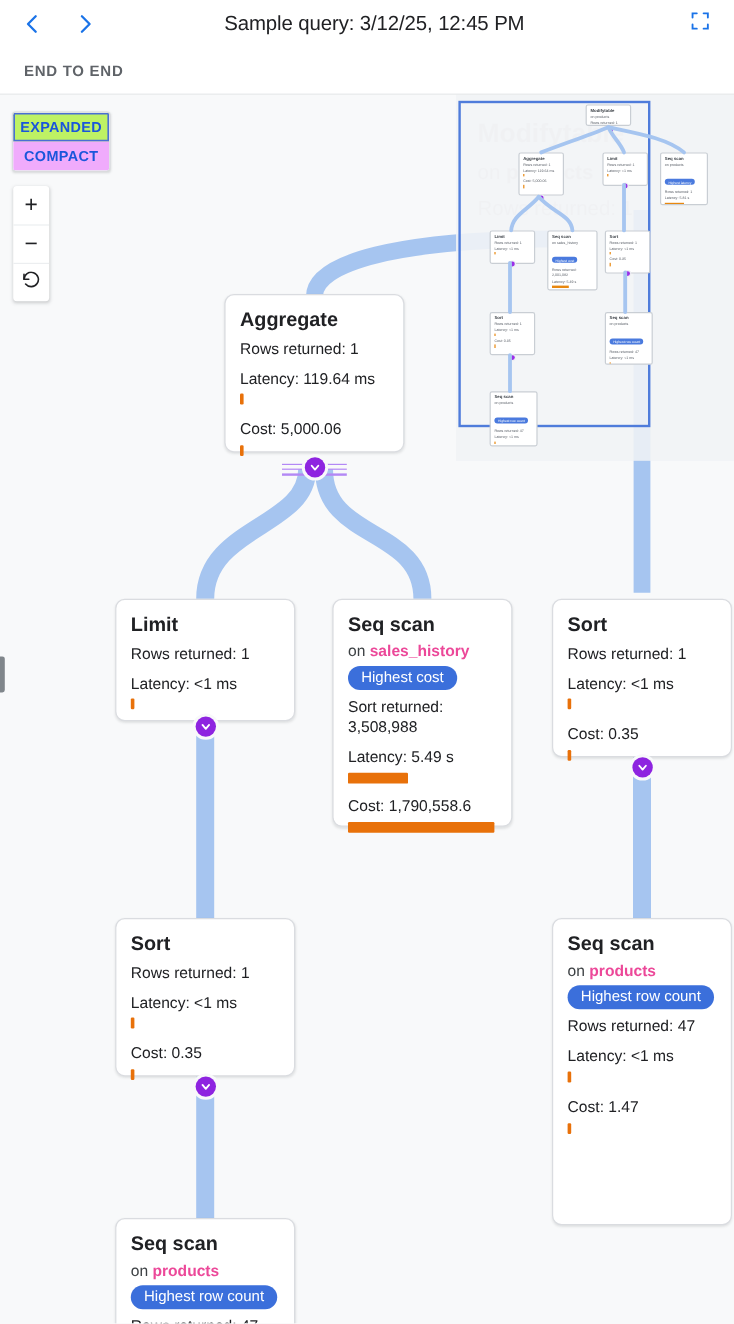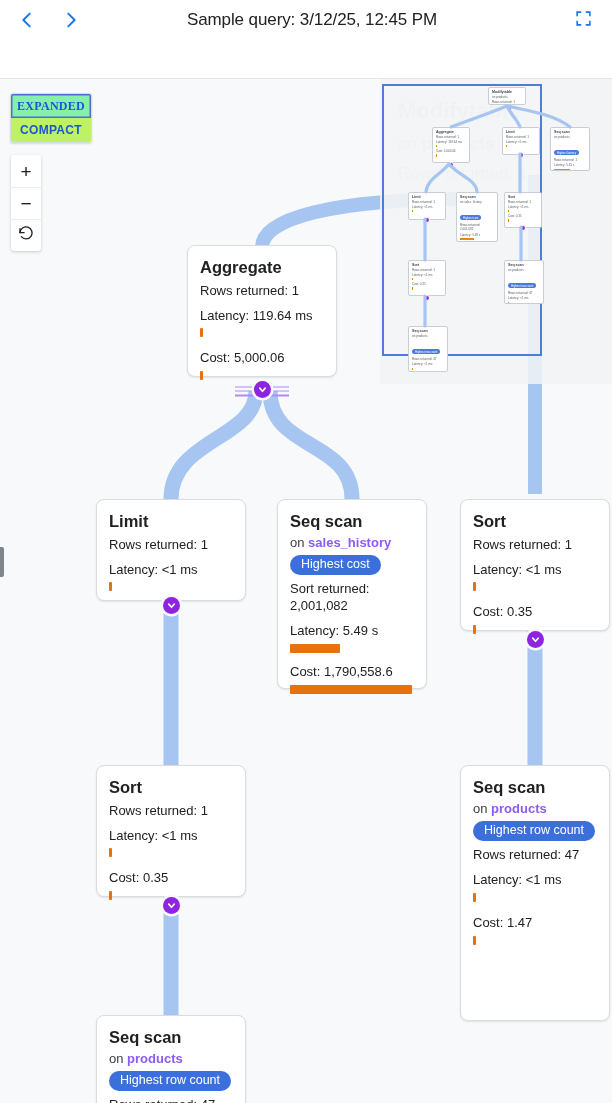--- a/index.html
+++ b/index.html
@@ -60,23 +60,23 @@
   
   .mode-group {
     position:absolute; top:14px; left:10px; width:82px;
     background:#ffffff; border:1px solid #dadce0; border-radius:3px;
     box-shadow:0 1px 2px rgba(60,64,67,0.18);
     overflow:hidden; z-index:30;
   }
   .mode-btn {
     height:24px; display:flex; align-items:center; justify-content:center;
     font-size:12px; font-weight:bold; letter-spacing:0.3px;
-    color:#1a56db; cursor:pointer; background:#bef264;
-  }
-  .mode-btn.selected { background:#86efac; box-shadow:inset 0 0 0 1.5px #4a6fd4;font-family:Liberation Serif, serif; }
+    color:#1a56db; cursor:pointer; background:#f0abfc;
+  }
+  .mode-btn.selected { background:#bef264; box-shadow:inset 0 0 0 1.5px #4a6fd4; }
 
   .zoom-group {
     position:absolute; top:76px; left:11px; width:30px;
     background:#ffffff; border-radius:3px;
     box-shadow:0 1px 3px rgba(60,64,67,0.25);
     overflow:hidden; z-index:30;
   }
   .zoom-btn {
     height:32px; display:flex; align-items:center; justify-content:center;
     cursor:pointer; color:#202124; font-size:19px; line-height:1;
@@ -91,21 +91,21 @@
 
   
   .node {
     position:absolute; background:#ffffff;
     border:1px solid #dadce0; border-radius:8px;
     box-shadow:0 1px 2px rgba(60,64,67,0.12);
     padding:11px 12px 12px 12px; z-index:10;
   }
   .node-title { font-size:16.5px; font-weight:bold; color:#202124; line-height:1.25; }
   .node-sub { font-size:13px; color:#3c4043; margin-top:3px; }
-  .node-sub b { font-weight:bold; color:#8b5cf6; }
+  .node-sub b { font-weight:bold; color:#ec4899; }
   .badge {
     display:inline-block; background:#3b6fdb; color:#ffffff;
     font-size:12.5px; border-radius:11px; padding:2.5px 11px;
     margin-top:5px; line-height:1.25; white-space:nowrap;
   }
   .metric { font-size:13px; color:#202124; margin-top:8px; line-height:1.3; }
   .bar { height:9px; background:#e8710a; margin-top:4px; border-radius:1px; }
   .bar.tiny { width:3px; }
 
   
@@ -186,20 +186,23 @@
             <polyline points="3 8 3 3 8 3"></polyline>
             <polyline points="16 3 21 3 21 8"></polyline>
             <polyline points="21 16 21 21 16 21"></polyline>
             <polyline points="8 21 3 21 3 16"></polyline>
           </svg>
       </span>
     </div>
   </div>
 
   <div class="tabbar">
+    <div class="tab">
+      <span>END TO END</span>
+    </div>
   </div>
 
   <div class="canvas">
 
     <svg class="edges" viewBox="0 0 612 1024">
       <g fill="none" stroke="#a6c5f0" stroke-width="15" stroke-linecap="butt">
 
         <path d="M 262 168 C 262 140 330 120 470 120" stroke-width="14"></path>
 
         <path d="M 535 96 L 535 415" stroke-width="14"></path>
@@ -259,21 +262,21 @@
       </div>
     </div>
 
     <div class="node" style="left:277px; top:420px; width:150px; height:190px;">
       <div class="node-title">Seq scan</div>
       <div class="node-sub">
         <span>on </span><b>sales_history</b>
       </div>
       <div class="badge">Highest cost</div>
       <div class="metric" style="margin-top:6px">Sort returned:</div>
-      <div class="metric" style="margin-top:0">2,001,082</div>
+      <div class="metric" style="margin-top:0">3,508,988</div>
       <div class="metric">Latency: 5.49 s</div>
       <div class="bar" style="width:50px"></div>
       <div class="metric" style="margin-top:11px">Cost: 1,790,558.6</div>
       <div class="bar" style="width:122px"></div>
     </div>
 
     <div class="node" style="left:460px; top:420px; width:150px; height:132px;">
       <div class="node-title">Sort</div>
       <div class="metric" style="margin-top:5px">Rows returned: 1</div>
       <div class="metric">Latency: &lt;1 ms</div>

